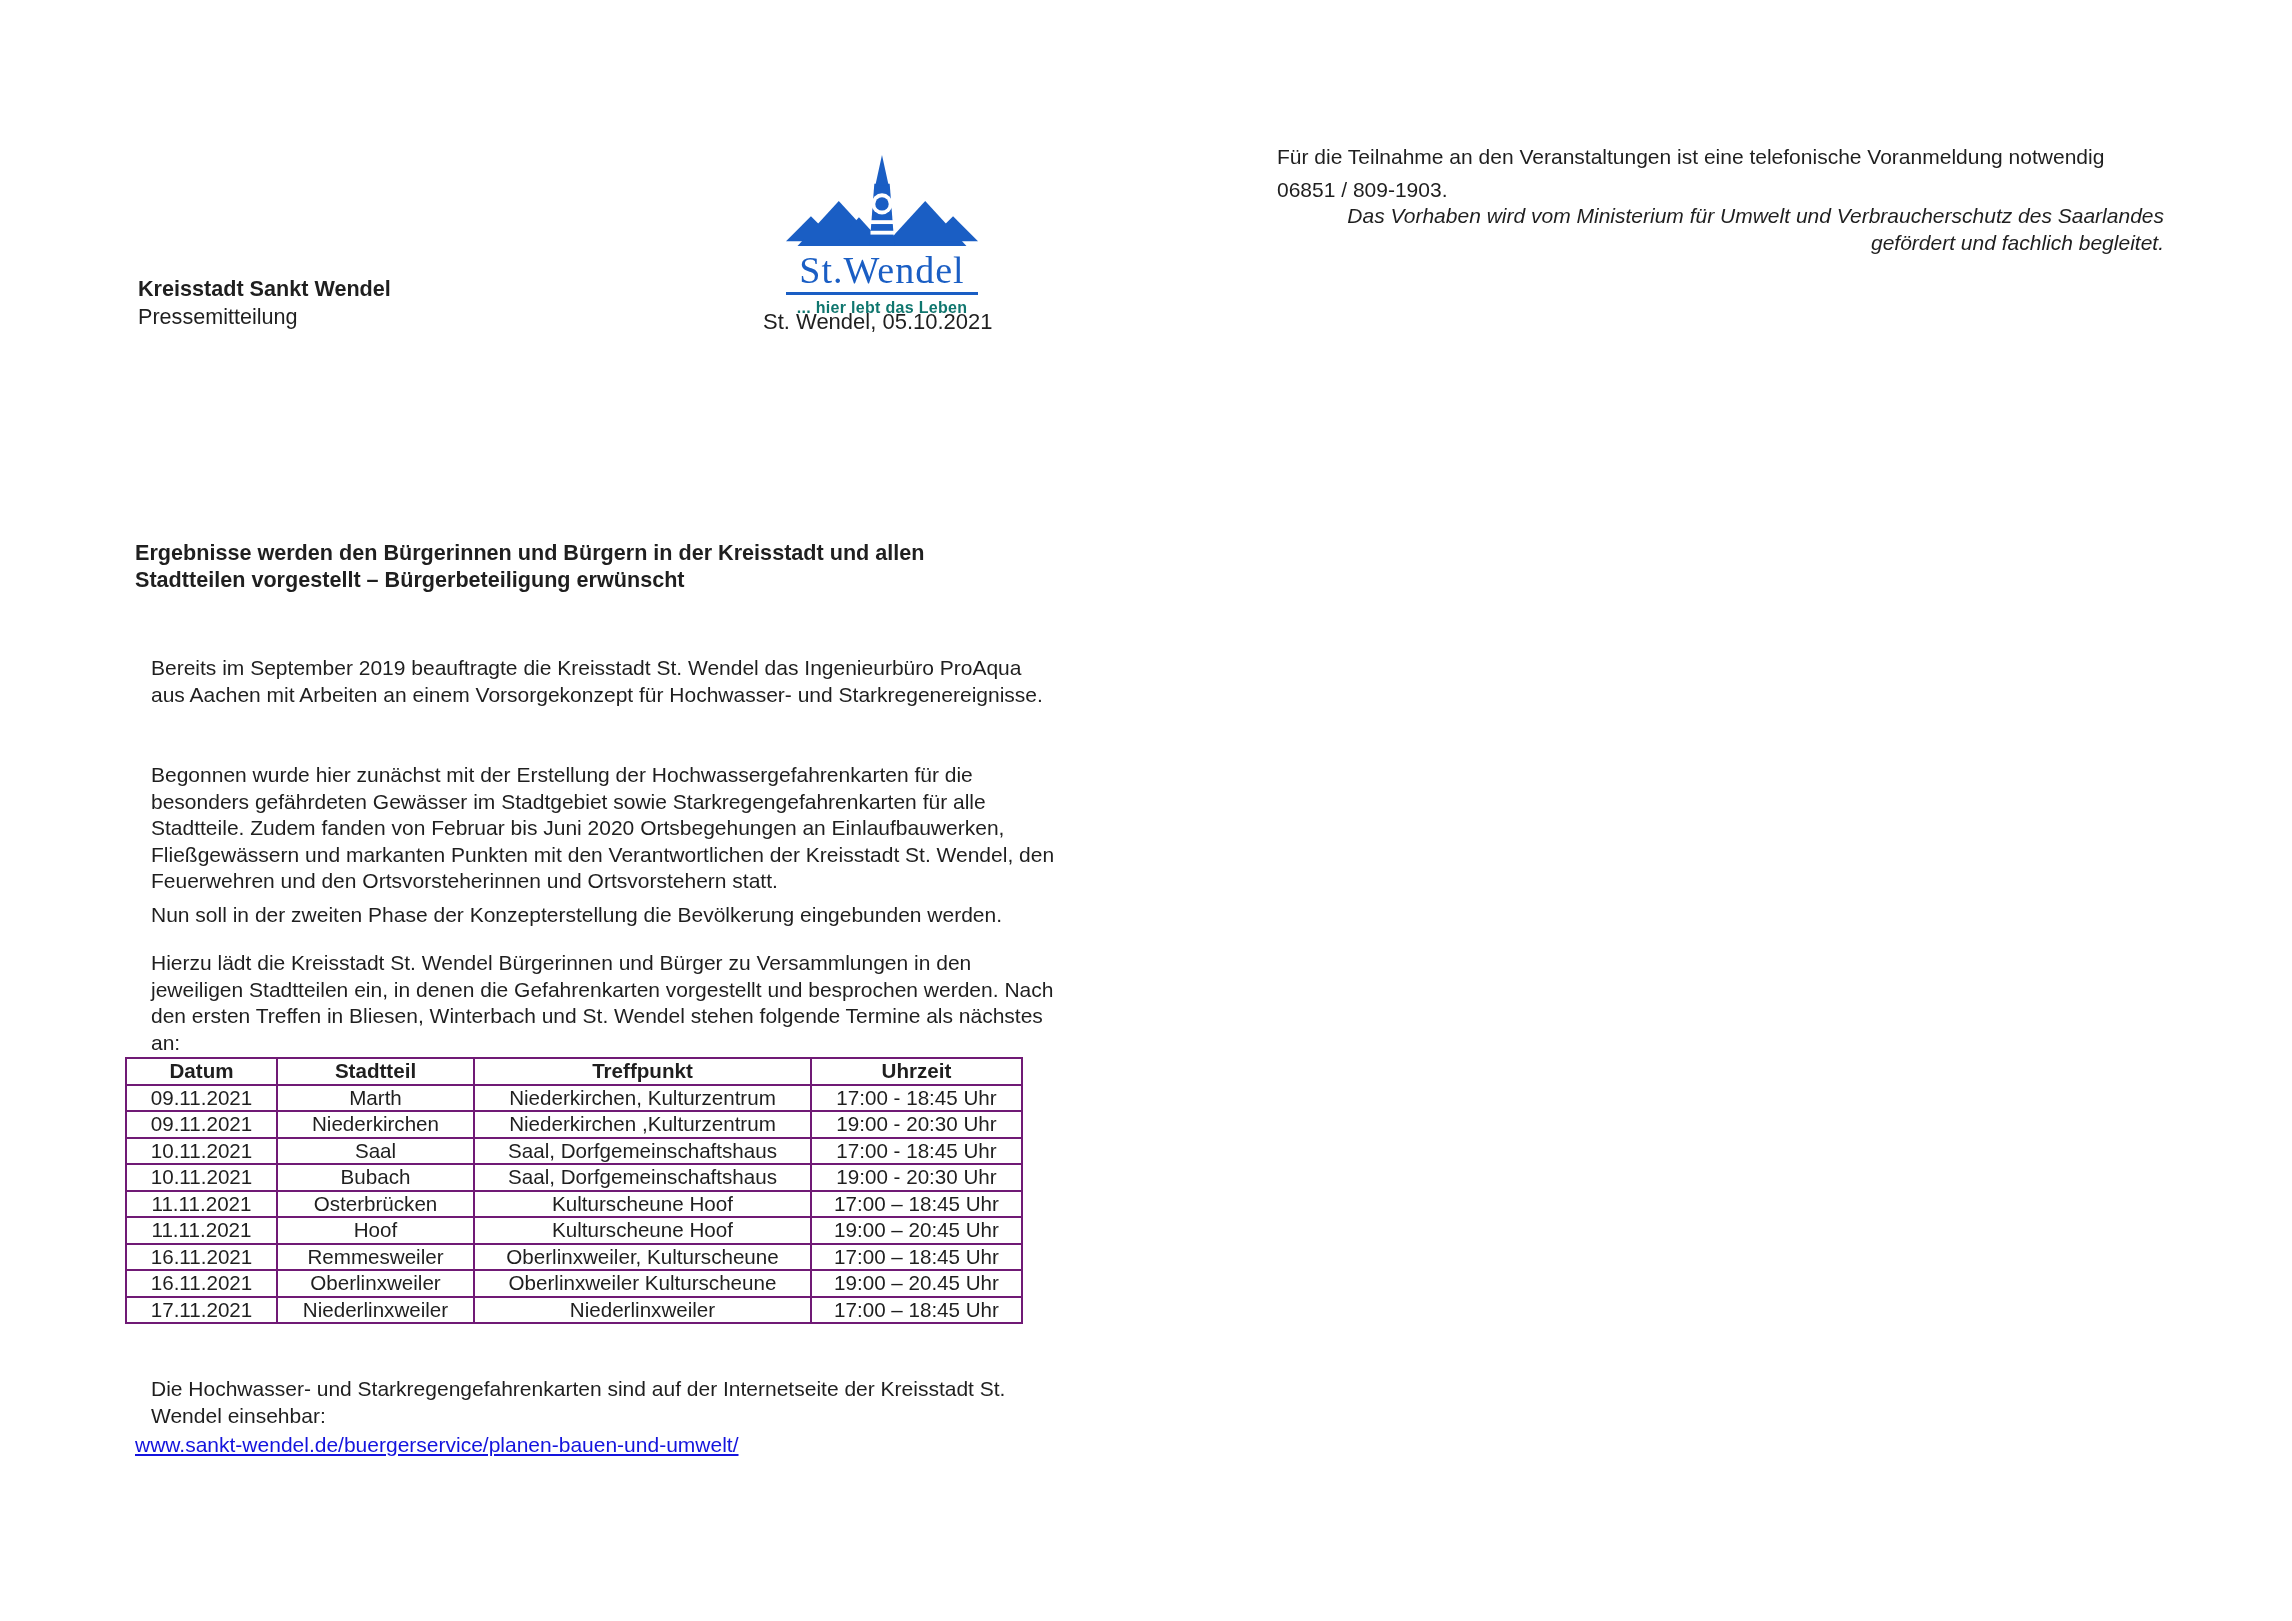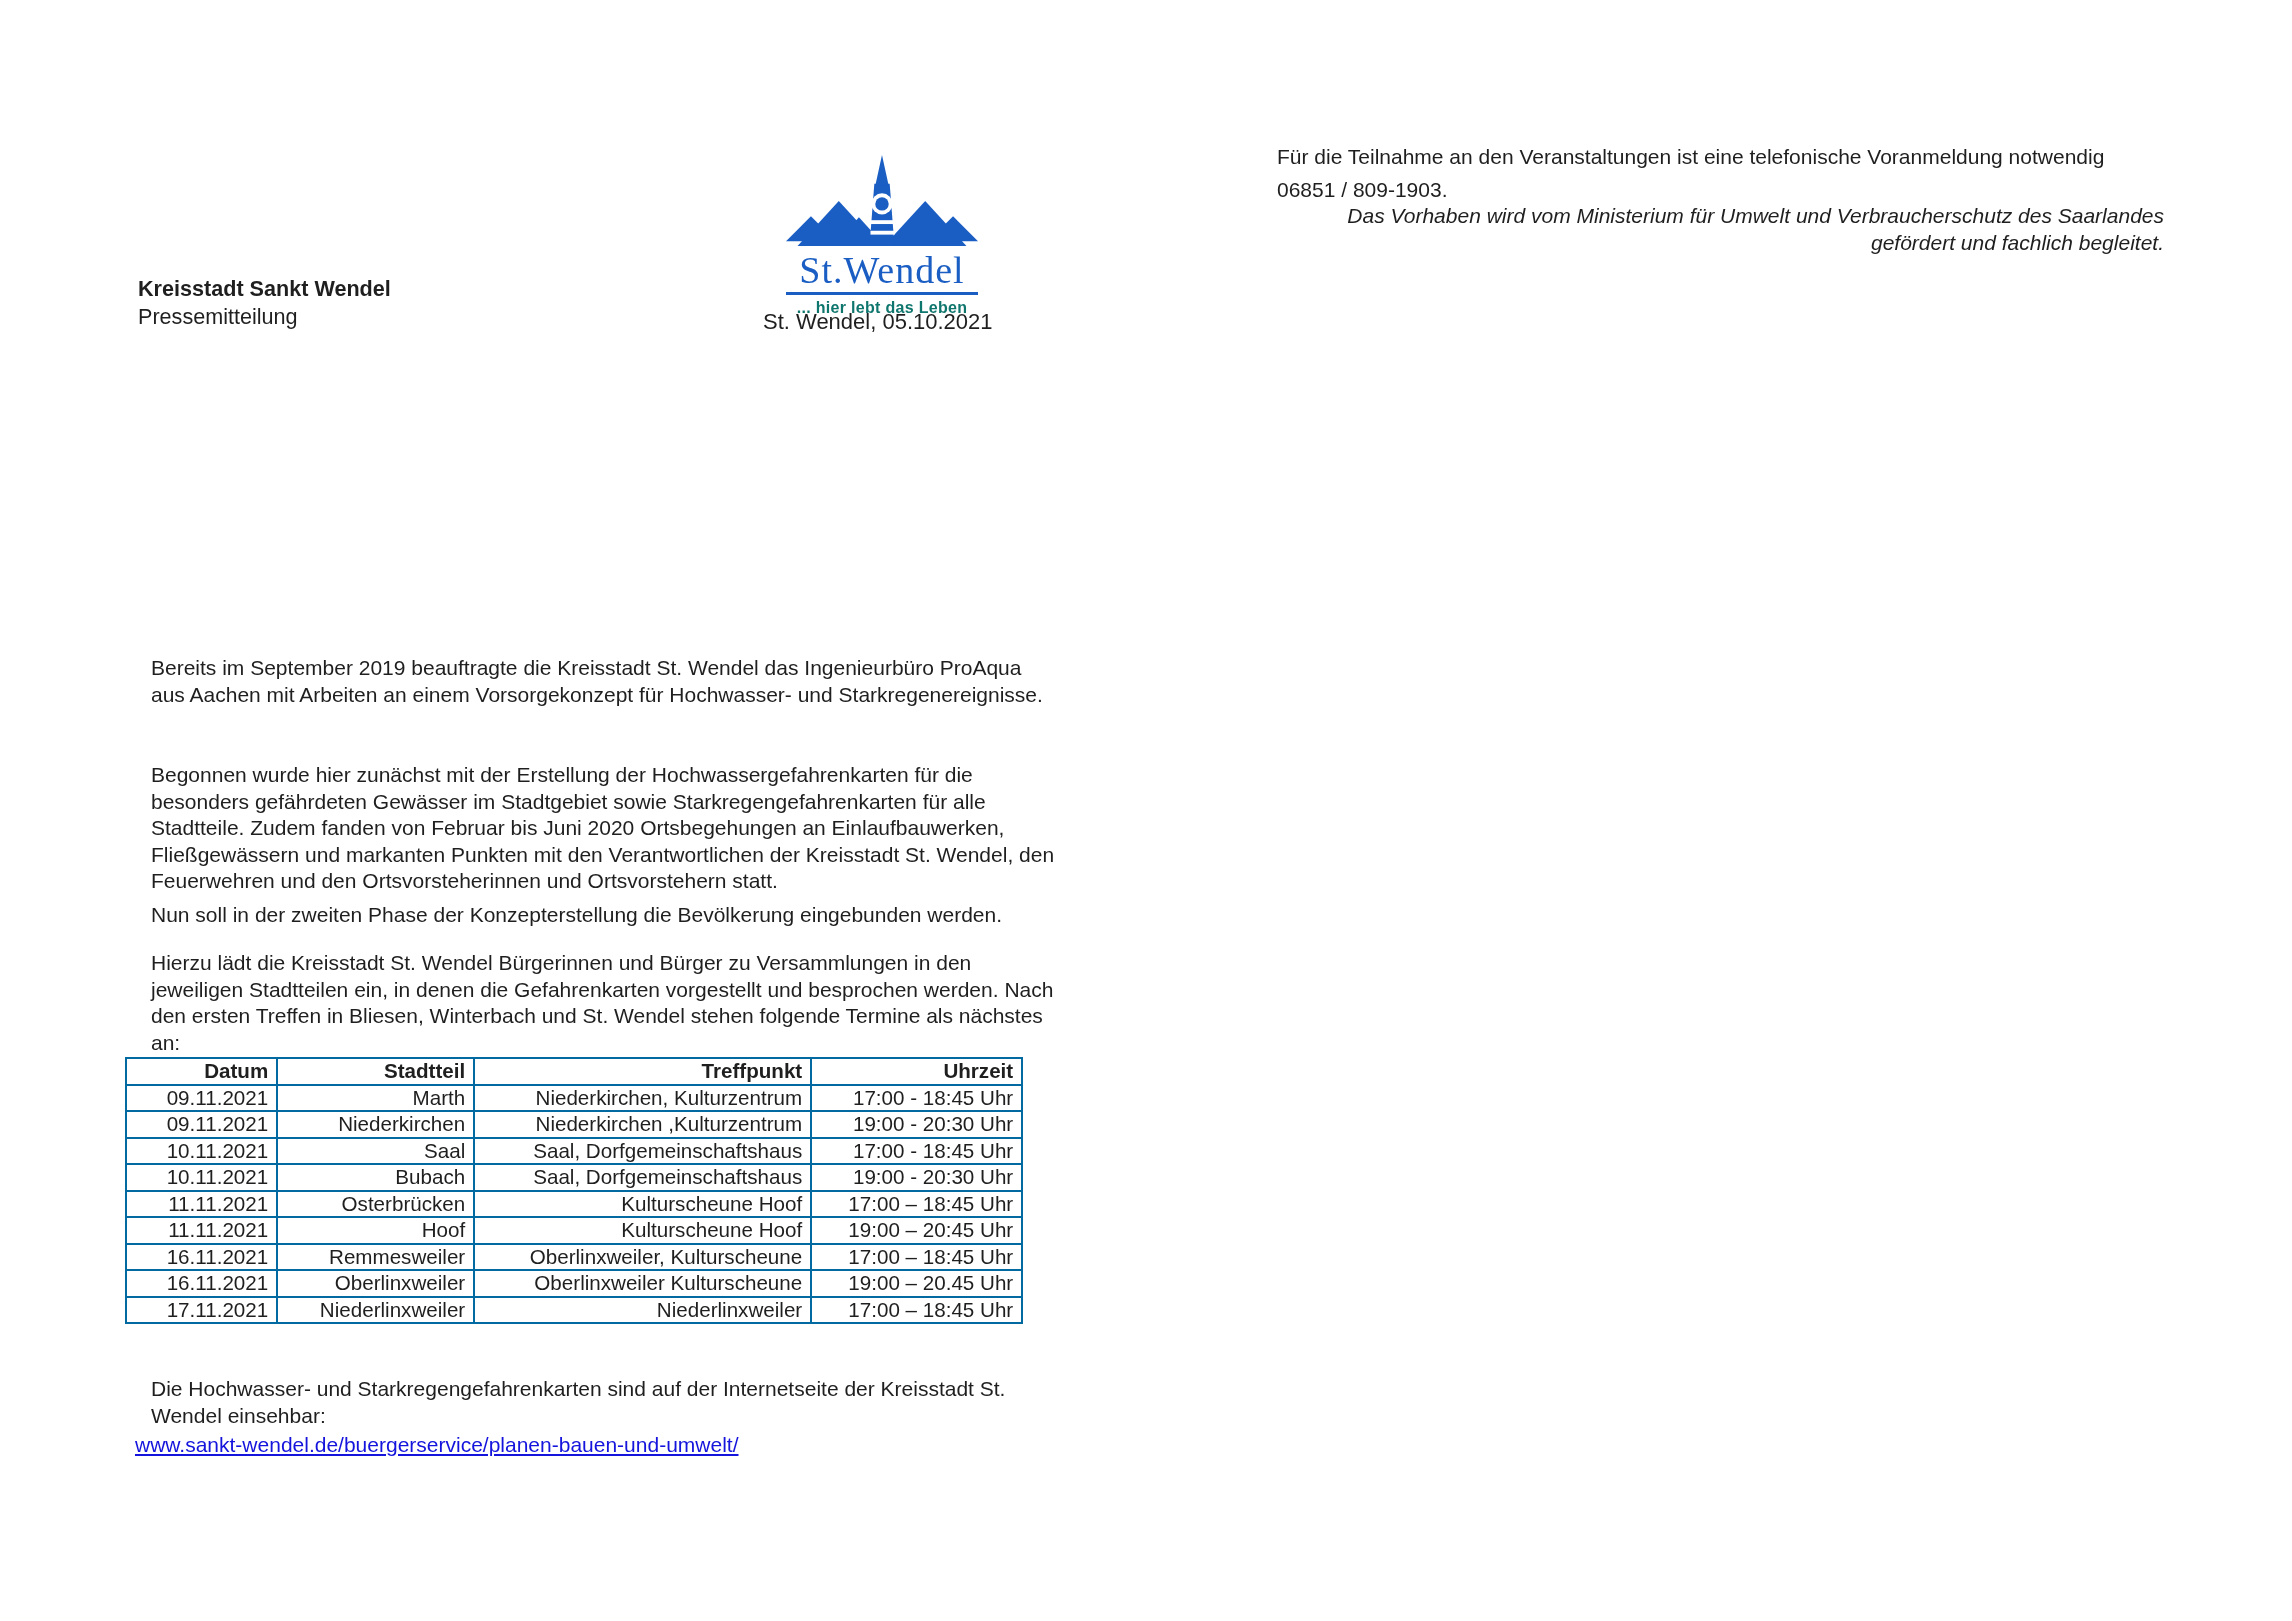--- a/index.html
+++ b/index.html
@@ -27,21 +27,21 @@
   .subtitle{left:135px;top:539px;width:902px;margin:0;font-size:21.6px;font-weight:bold;line-height:27.4px;}
   .para{left:135px;width:910px;margin:16px;font-size:21px;line-height:26.5px;}
   .p1{top:639px;}
   .p2{top:746px;}
   .p3{top:886px;}
   .p4{top:934px;}
 
   
   .schedule{left:125px;top:1057px;border-collapse:collapse;table-layout:fixed;font-size:20.6px;color:#1f1f1f;}
   .schedule th,.schedule td{
-    border:2px solid #0369a1;padding:0 7.8px;height:24.5px;text-align:right;
+    border:2px solid #701a75;padding:0 7.8px;height:24.5px;text-align:center;
     font-weight:normal;white-space:nowrap;overflow:hidden;
   }
   .schedule th{font-weight:bold;}
 
   .closing{top:1360px;}
   .link{left:135px;top:1433px;font-size:21px;color:#1414dd;text-decoration:underline;}
 
   
   .note1{left:1277px;top:140px;width:887px;margin:0;font-size:21px;line-height:33px;}
   .note2{left:1277px;top:203px;width:887px;margin:0;font-size:21px;line-height:26.5px;font-style:italic;text-align:right;}
@@ -72,20 +72,21 @@
       <rect x="88" y="70" width="24" height="4" fill="#ffffff"></rect>
       <rect x="88" y="81" width="25" height="4" fill="#ffffff"></rect>
     </svg>
     <div class="logo-name">St.Wendel</div>
     <div class="logo-rule"></div>
     <div class="logo-tagline">... hier lebt das Leben</div>
   </div>
 
   <div class="abs dateline">St. Wendel, 05.10.2021</div>
 
+  <h2 class="abs subtitle">Ergebnisse werden den Bürgerinnen und Bürgern in der Kreisstadt und allen Stadtteilen vorgestellt – Bürgerbeteiligung erwünscht</h2>
 
   <p class="abs para p1">Bereits im September 2019 beauftragte die Kreisstadt St. Wendel das Ingenieurbüro ProAqua aus Aachen mit Arbeiten an einem Vorsorgekonzept für Hochwasser- und Starkregenereignisse.</p>
   <p class="abs para p2">Begonnen wurde hier zunächst mit der Erstellung der Hochwassergefahrenkarten für die besonders gefährdeten Gewässer im Stadtgebiet sowie Starkregengefahrenkarten für alle Stadtteile. Zudem fanden von Februar bis Juni 2020 Ortsbegehungen an Einlaufbauwerken, Fließgewässern und markanten Punkten mit den Verantwortlichen der Kreisstadt St. Wendel, den Feuerwehren und den Ortsvorsteherinnen und Ortsvorstehern statt.</p>
   <p class="abs para p3">Nun soll in der zweiten Phase der Konzepterstellung die Bevölkerung eingebunden werden.</p>
   <p class="abs para p4">Hierzu lädt die Kreisstadt St. Wendel Bürgerinnen und Bürger zu Versammlungen in den jeweiligen Stadtteilen ein, in denen die Gefahrenkarten vorgestellt und besprochen werden. Nach den ersten Treffen in Bliesen, Winterbach und St. Wendel stehen folgende Termine als nächstes an:</p>
 
   <table class="abs schedule">
     <colgroup>
       <col style="width:151px">
         <col style="width:197px">

